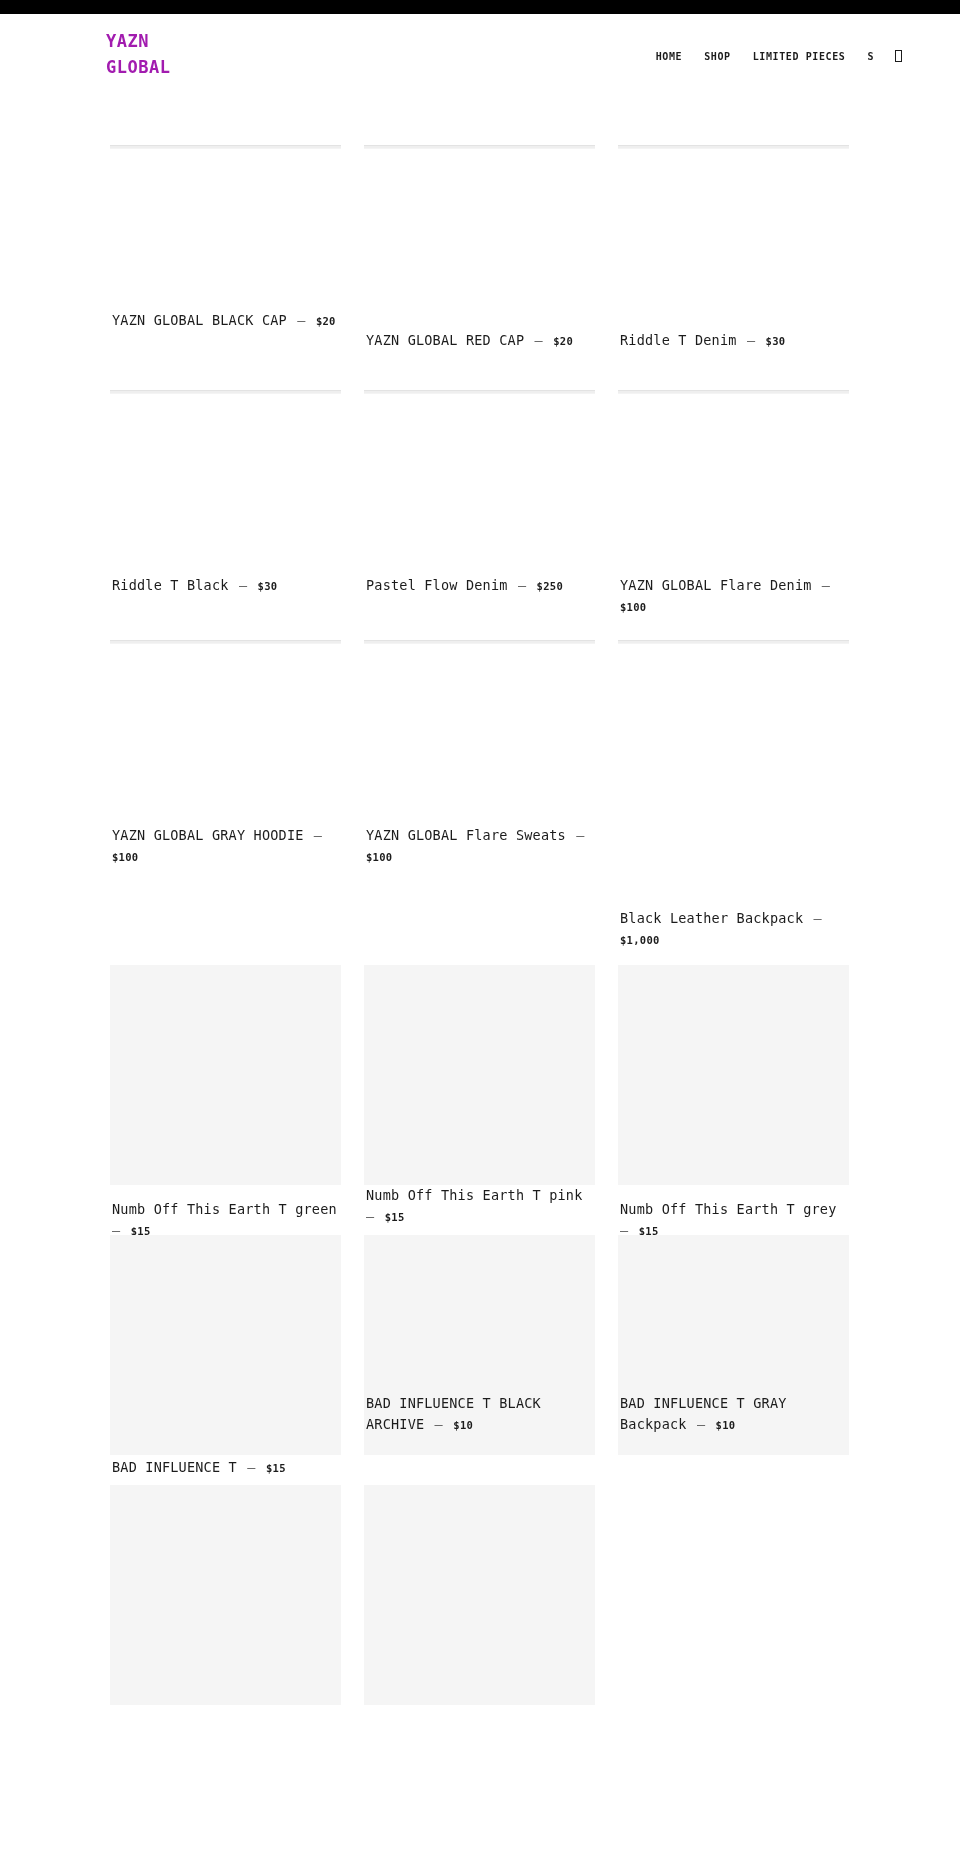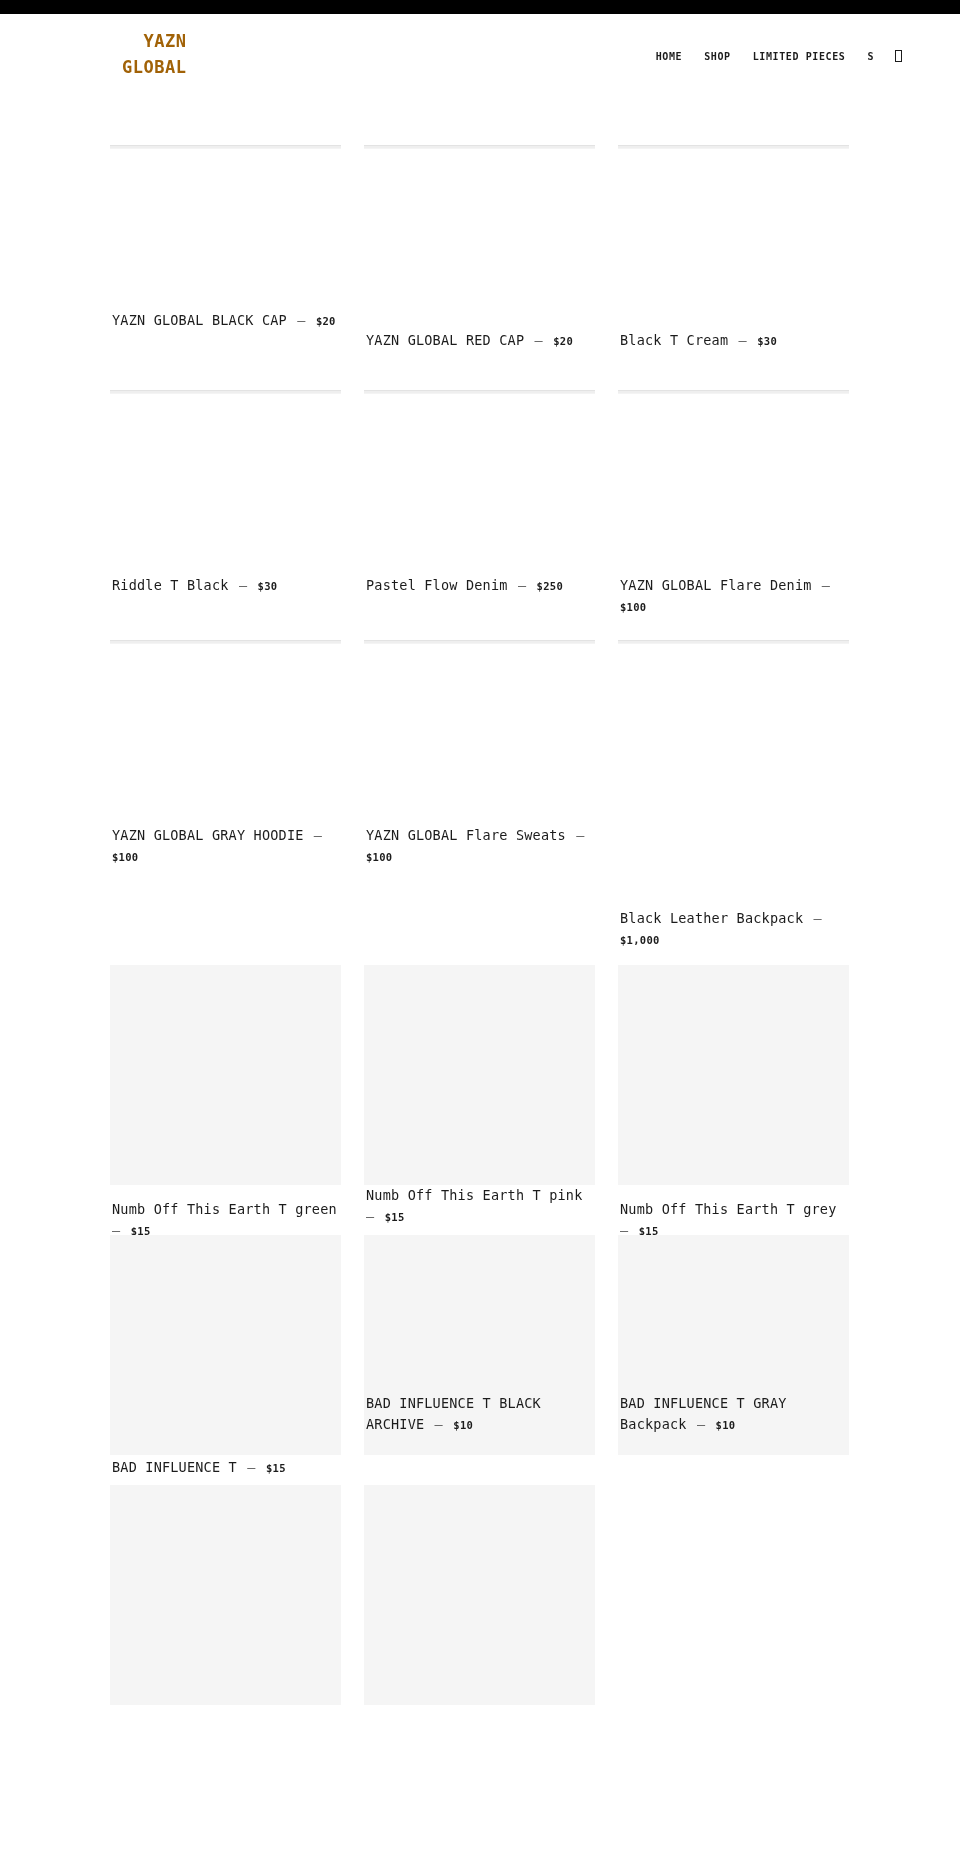--- a/index.html
+++ b/index.html
@@ -29,30 +29,29 @@
 
   
   .site-header {
     position: absolute;
     top: 14px; left: 0;
     width: 960px;
     height: 86px;
   }
   .brand {
     position: absolute;
-    left: 122px;
+    left: 106px;
     top: 14px;
     font-family: "DejaVu Sans Mono", "Liberation Mono", monospace;
     font-weight: bold;
     font-size: 17px;
     line-height: 26px;
     letter-spacing: 0.5px;
-    color: #a16207;
+    color: #a21caf;
     text-decoration: none;
-    text-align: right;
   }
   .brand span { display: block; }
 
   .main-nav {
     position: absolute;
     right: 58px;
     top: 36px;
     display: flex;
     align-items: center;
     gap: 0px;
@@ -167,21 +166,21 @@
       </div>
       <div class="cell">
         <div class="thumb-broken"></div>
         <a href="#" class="caption-link" style="position: absolute; top: 185px; left: 0px; width: 231px;">
           <div class="caption"><span>YAZN GLOBAL RED CAP</span><span class="dash"> — </span><span class="price">$20</span></div>
         </a>
       </div>
       <div class="cell">
         <div class="thumb-broken"></div>
         <a href="#" class="caption-link" style="position: absolute; top: 185px; left: 0px; width: 231px;">
-          <div class="caption"><span>Black T Cream</span><span class="dash"> — </span><span class="price">$30</span></div>
+          <div class="caption"><span>Riddle T Denim</span><span class="dash"> — </span><span class="price">$30</span></div>
         </a>
       </div>
     </div>
     <div class="row" style="position: absolute; top: 290px; left: 0px;">
       <div class="cell">
         <div class="thumb-broken"></div>
         <a href="#" class="caption-link" style="position: absolute; top: 185px; left: 0px; width: 231px;">
           <div class="caption"><span>Riddle T Black</span><span class="dash"> — </span><span class="price">$30</span></div>
         </a>
       </div>

